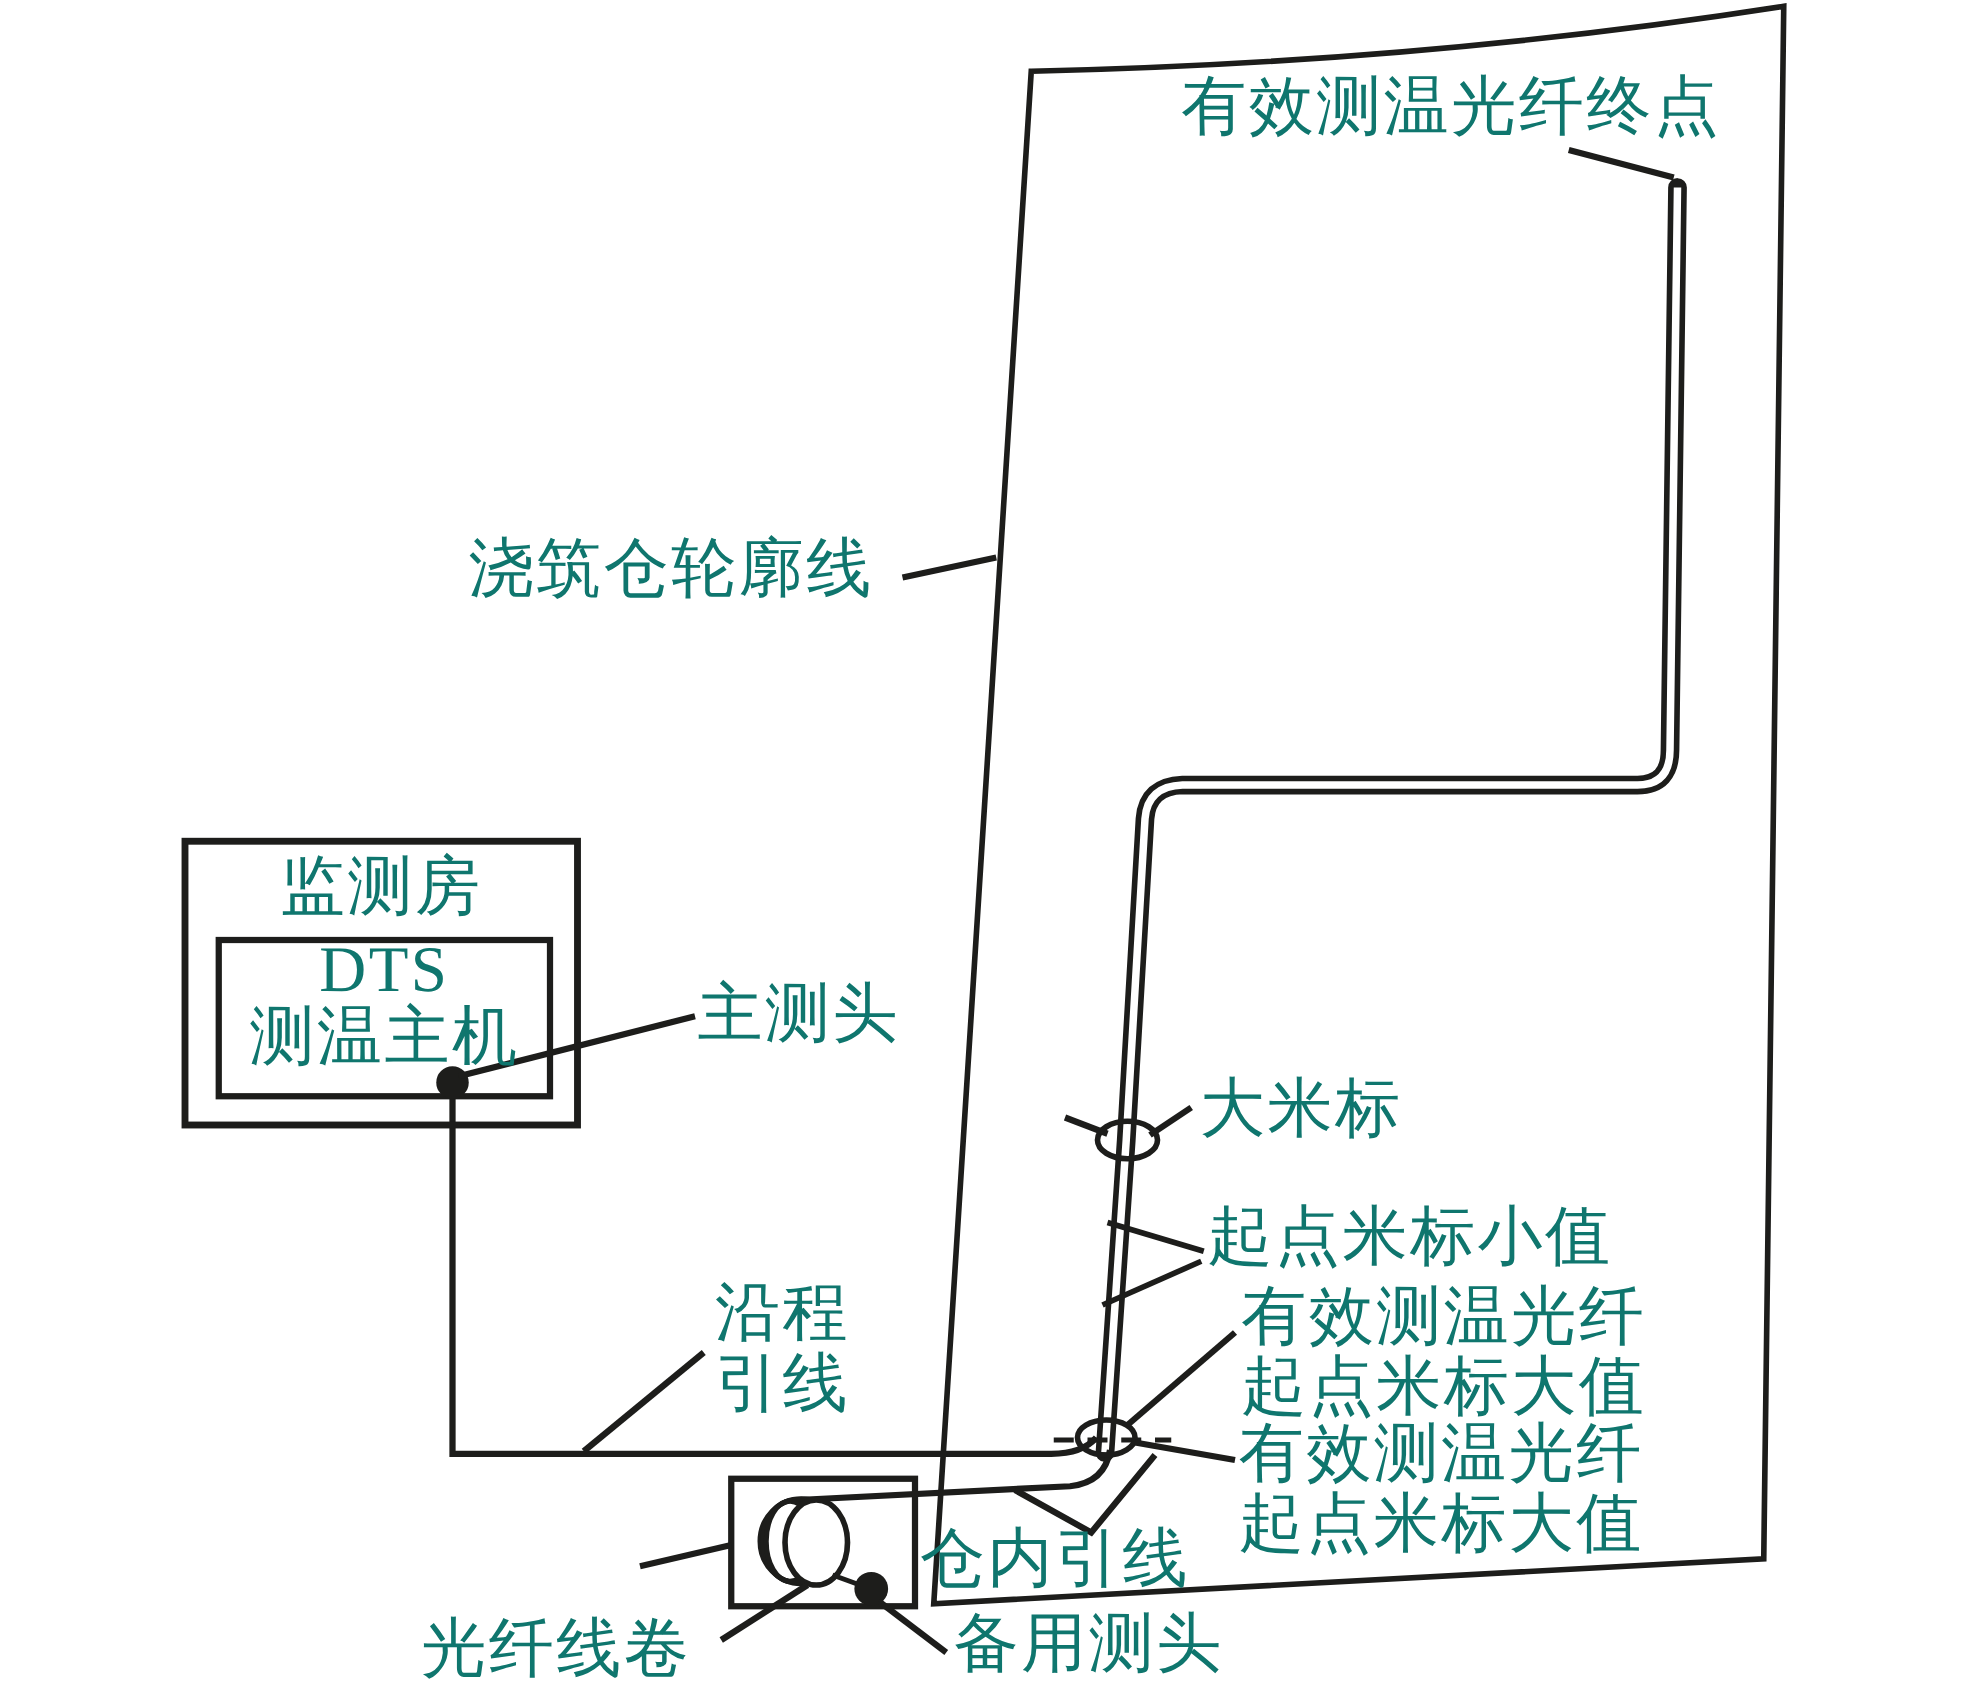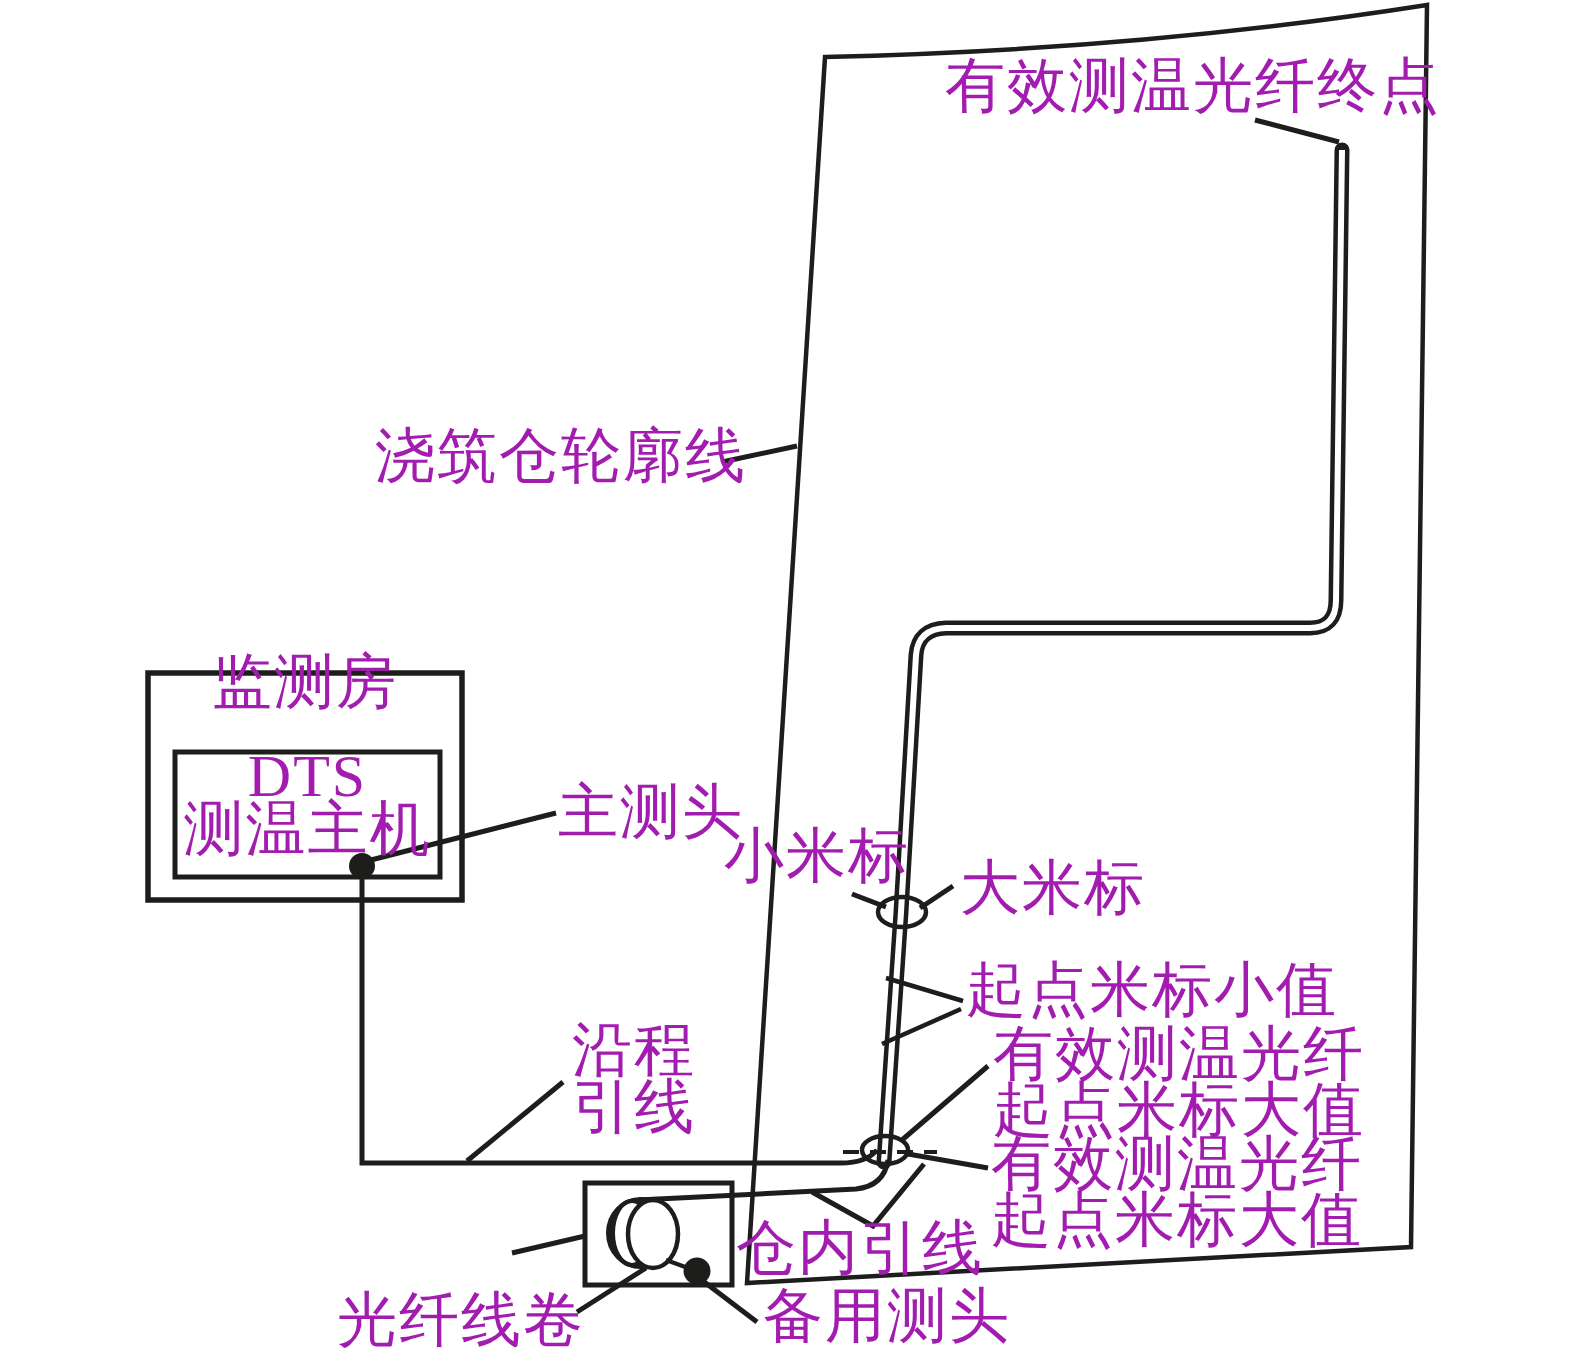--- a/index.html
+++ b/index.html
@@ -7,29 +7,29 @@
     position:relative;
     width:1575px;height:1360px;
     background:#ffffff;
     font-family:"Liberation Serif","DejaVu Serif",serif;
     color:#1d1d1b;
     overflow:hidden;
   }
   #diagram-svg{position:absolute;left:0;top:0;}
   .lbl{
     position:absolute;
-    font-size:60px;
+    font-size:52px;
     line-height:56px;
     letter-spacing:2px;
     white-space:nowrap;
-    color:#a21caf;
+    color:#0f766e;
   }
   .lbl .ln{display:block;}
   .center{text-align:center;}
-  .room-title{width:314px;left:148px;top:654px;text-align:center;}
+  .room-title{width:314px;left:148px;top:682px;text-align:center;}
   .dts-block{width:265px;left:175px;top:750px;line-height:53px;}
 </style>
 </head>
 <body>
 
 <div id="canvas">
 
   <svg id="diagram-svg" width="1575" height="1360" viewBox="0 0 1575 1360">
 
     <path d="M825,57 Q1140,50 1427,5 L1411,1247 L747,1283 Z" fill="none" stroke="#1d1d1b" stroke-width="4.5"></path>
@@ -82,21 +82,20 @@
 
   <div class="lbl center room-title">监测房</div>
 
   <div class="lbl center dts-block">
     <span class="ln">DTS</span>
     <span class="ln">测温主机</span>
   </div>
 
   <div class="lbl" style="left:558px;top:784px;">主测头</div>
 
-  <div class="lbl" style="left:724px;top:828px;">小米标</div>
 
   <div class="lbl" style="left:960px;top:860px;">大米标</div>
 
   <div class="lbl" style="left:966px;top:962px;">起点米标小值</div>
 
   <div class="lbl" style="left:993px;top:1026px;">
     <span class="ln">有效测温光纤</span>
     <span class="ln">起点米标大值</span>
   </div>
 

